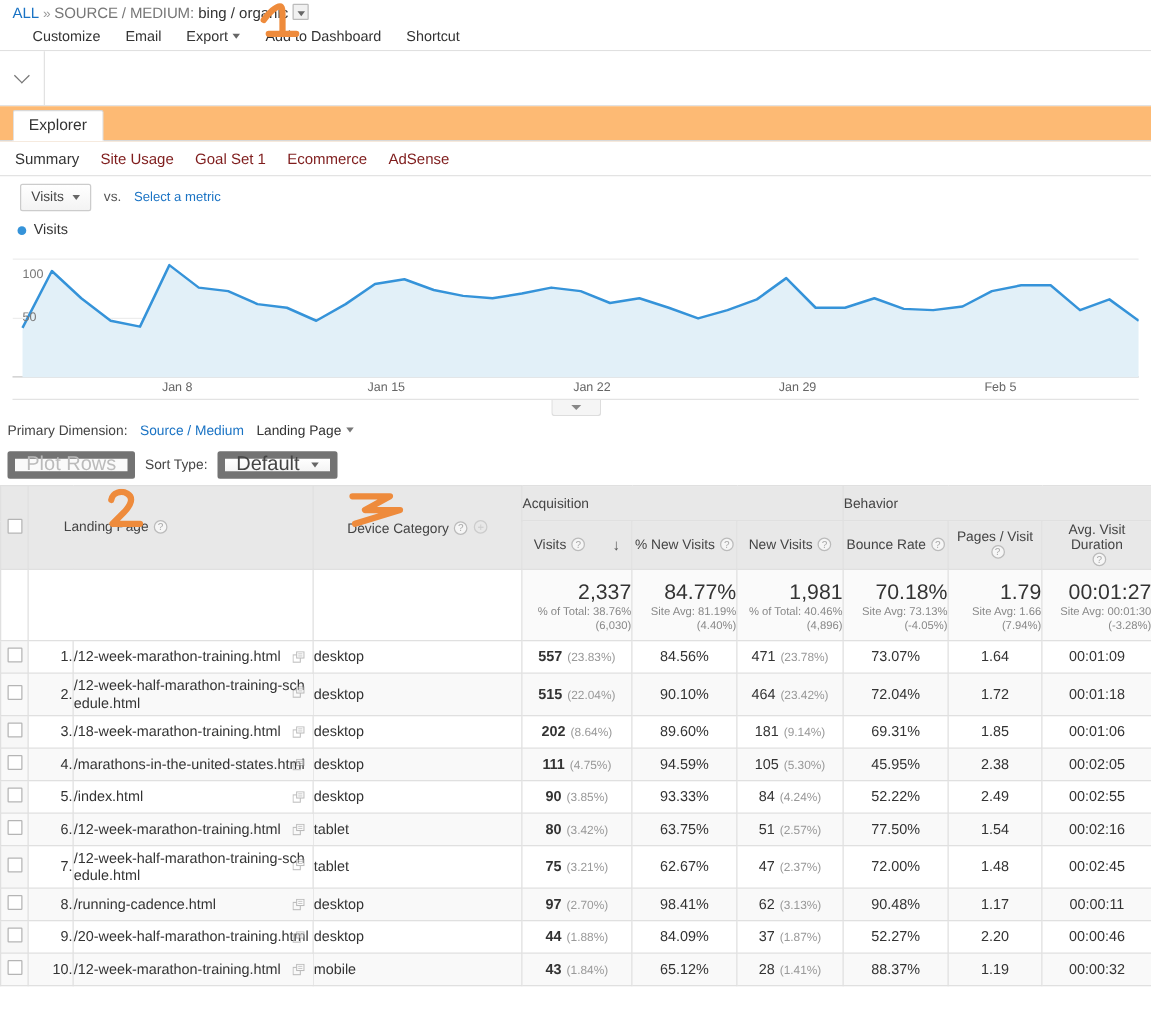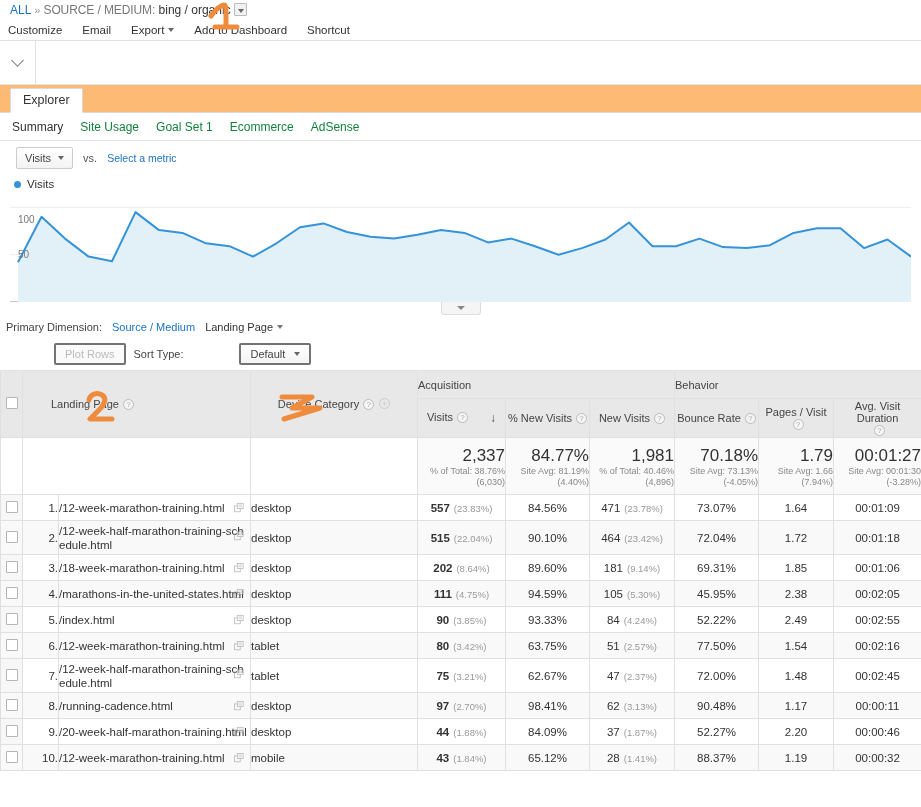--- a/index.html
+++ b/index.html
@@ -35,21 +35,21 @@
   .bc-caret::after {
     content:""; position:absolute; left:3px; top:5px;
     border-left:3px solid transparent; border-right:3px solid transparent;
     border-top:4px solid #666;
   }
 
   
   .action-bar {
     height: 22px;
     border-bottom: 1px solid #e0e0e0;
-    padding-left: 8px;
+    padding-left: 26px;
     display: flex;
     align-items: center;
     gap: 20px;
     font-size: 11.5px;
     color: #333;
     background:#fff;
   }
   .action-bar .act { cursor:pointer; white-space:nowrap; }
   .act-caret {
     display:inline-block; margin-left:4px;
@@ -102,21 +102,21 @@
     position:relative; top:1px; font-weight:400; border-radius:2px 2px 0 0;
     cursor:pointer;
   }
 
   
   .subtabs {
     height: 28px; display:flex; align-items:center; gap:17px;
     padding-left:12px; border-bottom:1px solid #e3e3e3;
     font-size:12px;
   }
-  .subtab { color:#15803d; cursor:pointer; }
+  .subtab { color:#7f1d1d; cursor:pointer; }
   .subtab.active { color:#333; }
 
   
   .metric-row {
     height: 34px; display:flex; align-items:center; padding-left:16px; gap:10px;
   }
   .metric-btn {
     border:1px solid #ccc; background:linear-gradient(#fff,#f3f3f3);
     border-radius:2px; height:22px; min-width:52px;
     display:flex; align-items:center; justify-content:center; gap:7px;
@@ -168,23 +168,23 @@
   .dim-active { color:#333; cursor:pointer; }
   .dim-active .dd {
     display:inline-block; margin-left:4px;
     border-left:3.5px solid transparent; border-right:3.5px solid transparent;
     border-top:4px solid #777; vertical-align:2px;
   }
   .controls-row {
     height:32px; display:flex; align-items:center; gap:8px; padding-left:6px;
   }
   .btn {
-    border:2px solid #737373; background:linear-gradient(#fff,#f4f4f4);
+    border:6px solid #737373; background:linear-gradient(#fff,#f4f4f4);
     border-radius:2px; height:22px; display:flex; align-items:center;
-    padding:0 9px; font-size:11px; color:#444; gap:9px; cursor:pointer;margin-left:48px;
+    padding:0 9px; font-size:16px; color:#444; gap:9px; cursor:pointer;
   }
   .btn.disabled { color:#bbb; background:#fafafa; cursor:default; }
   .btn .dd {
     border-left:3.5px solid transparent; border-right:3.5px solid transparent;
     border-top:4.5px solid #666;
   }
   .sort-label { font-size:11px; color:#444; }
 
   
   table.ga { width:921px; border-collapse:collapse; table-layout:fixed; }
@@ -292,20 +292,27 @@
   </div>
   <div class="chart-wrap">
     <svg class="chart-svg" viewBox="0 0 901 110" preserveAspectRatio="none">
       <line id="grid100" x1="0" y1="15.357142857142847" x2="901" y2="15.357142857142847" stroke="#ededed" stroke-width="1"></line>
       <line id="grid50" x1="0" y1="62.67857142857142" x2="901" y2="62.67857142857142" stroke="#ededed" stroke-width="1"></line>
       <path id="areaPath" fill="#e2f0f8" stroke="none" d="M8.0,110 L8.0,70.3 L31.5,24.8 L55.0,46.6 L78.5,64.6 L102.0,69.3 L125.5,20.1 L149.0,38.1 L172.5,40.9 L196.0,51.3 L219.5,54.2 L243.0,64.6 L266.5,51.3 L290.0,35.2 L313.5,31.4 L337.0,40.0 L360.5,44.7 L384.0,46.6 L407.5,42.8 L431.0,38.1 L454.5,40.9 L478.0,50.4 L501.5,46.6 L525.0,54.2 L548.5,62.7 L572.0,56.1 L595.5,47.5 L619.0,30.5 L642.5,54.2 L666.0,54.2 L689.5,46.6 L713.0,55.1 L736.5,56.1 L760.0,53.2 L783.5,40.9 L807.0,36.2 L830.5,36.2 L854.0,56.1 L877.5,47.5 L901.0,64.6 L901.0,110 Z"></path>
       <polyline id="linePath" fill="none" stroke="#3593d9" stroke-width="2" stroke-linejoin="round" points="8.0,70.3 31.5,24.8 55.0,46.6 78.5,64.6 102.0,69.3 125.5,20.1 149.0,38.1 172.5,40.9 196.0,51.3 219.5,54.2 243.0,64.6 266.5,51.3 290.0,35.2 313.5,31.4 337.0,40.0 360.5,44.7 384.0,46.6 407.5,42.8 431.0,38.1 454.5,40.9 478.0,50.4 501.5,46.6 525.0,54.2 548.5,62.7 572.0,56.1 595.5,47.5 619.0,30.5 642.5,54.2 666.0,54.2 689.5,46.6 713.0,55.1 736.5,56.1 760.0,53.2 783.5,40.9 807.0,36.2 830.5,36.2 854.0,56.1 877.5,47.5 901.0,64.6"></polyline>
     </svg>
     <span class="y-label y-100" style="top: 22px; text-align: right;">100</span>
     <span class="y-label y-50" style="top: 56.6786px;">50</span>
+  </div>
+  <div class="x-axis-row">
+    <span class="x-tick" id="xt0" style="left: 119.5px;">Jan 8</span>
+    <span class="x-tick" id="xt1" style="left: 284px;">Jan 15</span>
+    <span class="x-tick" id="xt2" style="left: 448.5px;">Jan 22</span>
+    <span class="x-tick" id="xt3" style="left: 613px;">Jan 29</span>
+    <span class="x-tick" id="xt4" style="left: 777.5px;">Feb 5</span>
   </div>
 </div>
 <div class="collapse-holder">
   <div class="chart-collapse">
     <i class="cc"></i>
   </div>
 </div>
 
 <div class="dim-row">
   <span class="dim-label">Primary Dimension:</span>

